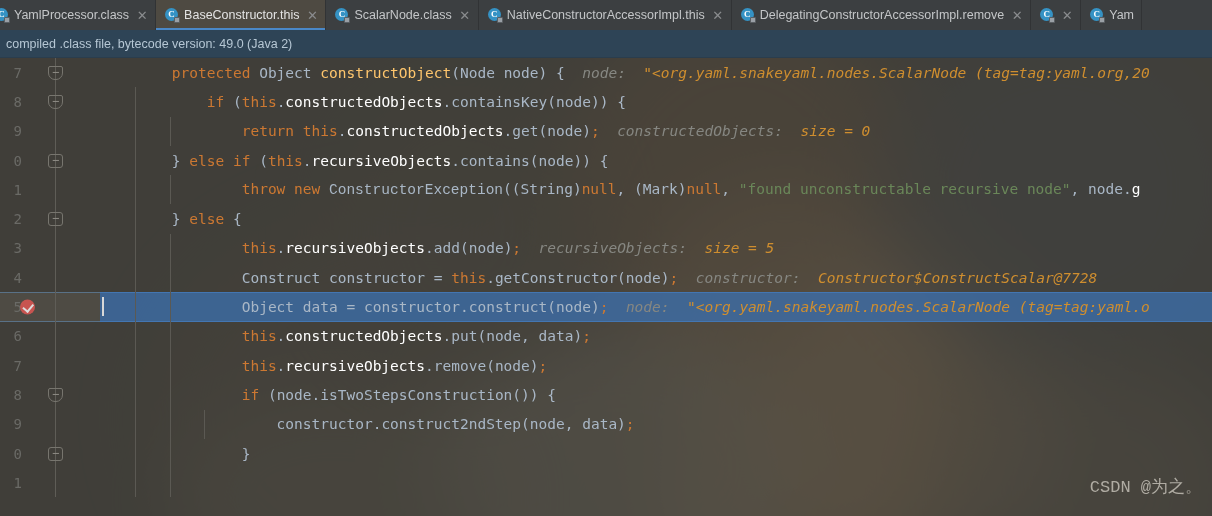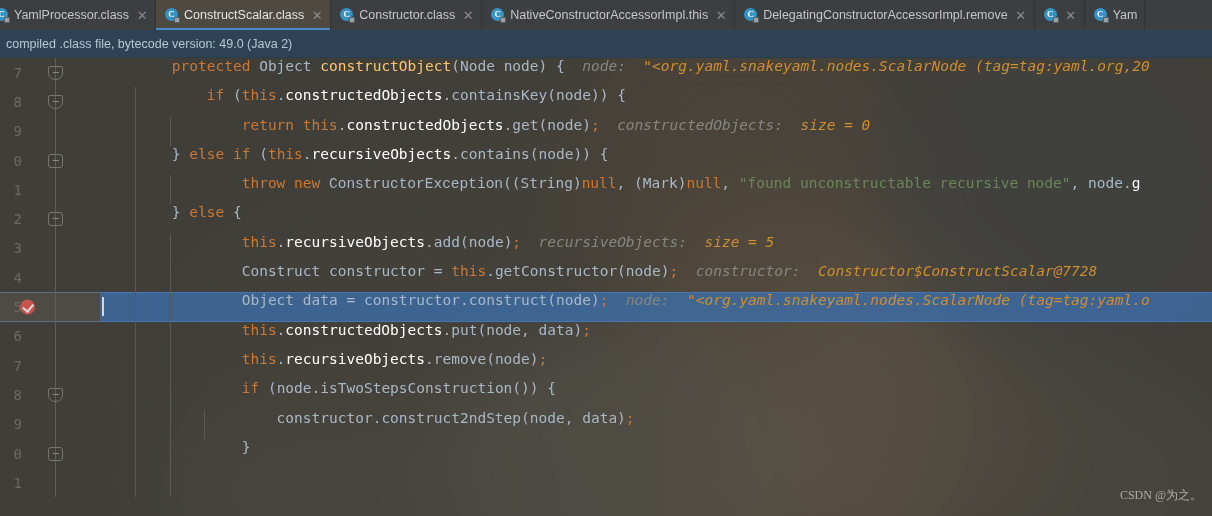--- a/index.html
+++ b/index.html
@@ -150,21 +150,21 @@
     position: absolute; left: 48px; top: 50%; transform: translateY(-50%);
     width: 15px; height: 14px;
     border: 1px solid #77756e;
     color: #8e8c85; font-size: 12px; line-height: 11px; text-align: center;
   }
   .foldmark.down  { border-radius: 2px 2px 7px 7px; }
   .foldmark.flat  { border-radius: 3px; }
 
   .codecell {
     flex: 1 1 auto; height: 100%;
-    display: flex; align-items: flex-start;
+    display: flex; align-items: center;
     position: relative;
     padding-left: 2px;
   }
   .indentbar {
     position: absolute; top: 0; height: 100%; width: 1px;
     background: #5b5953;
   }
   .code { position: relative; z-index: 2; }
 
   
@@ -181,23 +181,23 @@
   .hint-name { color: #868782; font-style: italic; }
   .hint-val  { color: #cf8e2f; font-style: italic; }
 
   .caret {
     display: inline-block; width: 2px; height: 19px;
     background: #d8d8d8; vertical-align: middle;
     position: absolute; left: 2px; top: 5px;
   }
 
   #watermark {
-    position: absolute; right: 10px; bottom: 12px;
-    color: #b9b5ac; font-size: 12px;
-    font-family: Liberation Serif, serif;
+    position: absolute; right: 10px; bottom: 18px;
+    color: #b9b5ac; font-size: 17px;
+    font-family: Liberation Mono, monospace;
     z-index: 8;
     opacity: .92;
   }
 </style>
 </head>
 <body>
 
 <div id="root">
 
   <div id="photo">
@@ -220,29 +220,29 @@
           <span class="lock"></span>
         </span>
         <span class="label">YamlProcessor.class</span>
         <span class="close">✕</span>
       </div>
       <div class="tab active">
         <span class="cls-icon">
           <span class="disc">C</span>
           <span class="lock"></span>
         </span>
-        <span class="label">ConstructScalar.class</span>
-        <span class="close">✕</span>
-      </div>
-      <div class="tab">
-        <span class="cls-icon">
-          <span class="disc">C</span>
-          <span class="lock"></span>
-        </span>
-        <span class="label">Constructor.class</span>
+        <span class="label">BaseConstructor.this</span>
+        <span class="close">✕</span>
+      </div>
+      <div class="tab">
+        <span class="cls-icon">
+          <span class="disc">C</span>
+          <span class="lock"></span>
+        </span>
+        <span class="label">ScalarNode.class</span>
         <span class="close">✕</span>
       </div>
       <div class="tab">
         <span class="cls-icon">
           <span class="disc">C</span>
           <span class="lock"></span>
         </span>
         <span class="label">NativeConstructorAccessorImpl.this</span>
         <span class="close">✕</span>
       </div>

